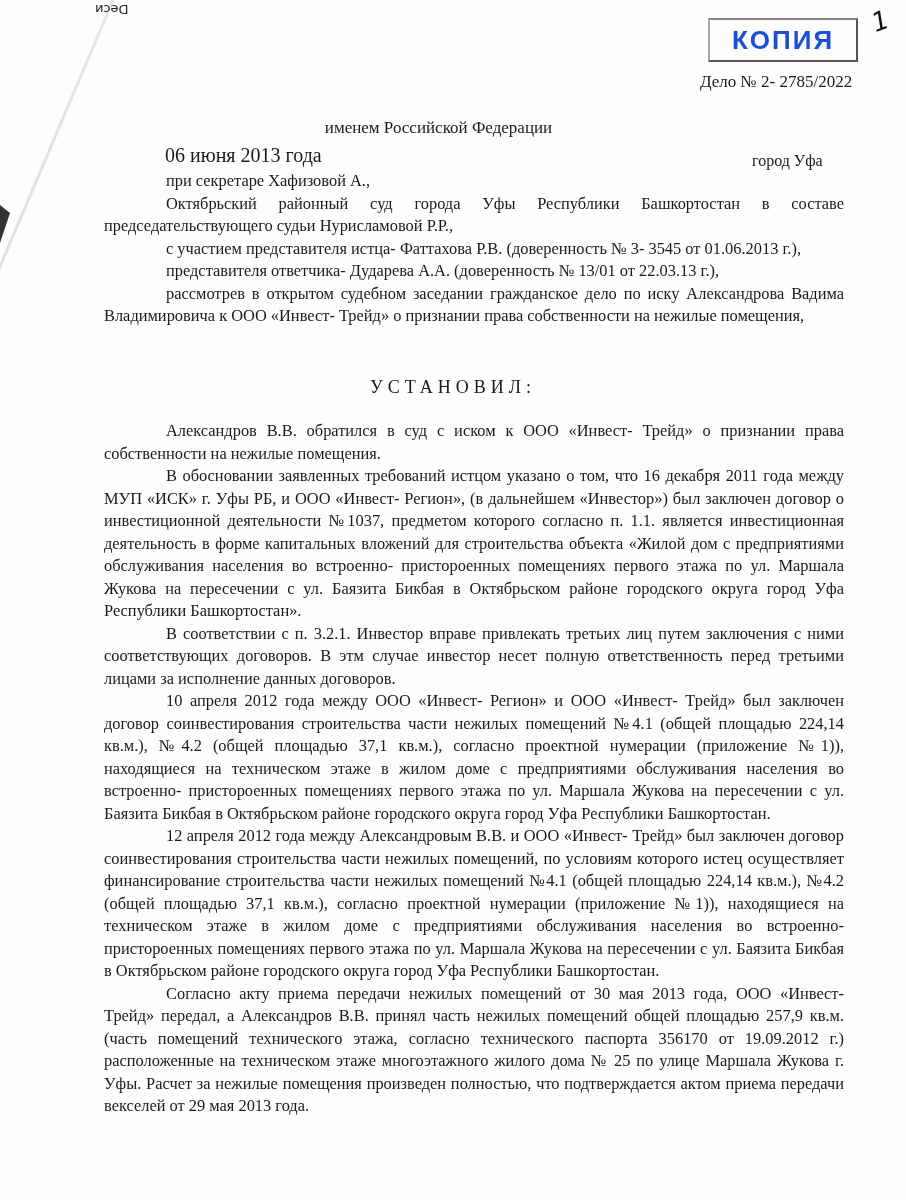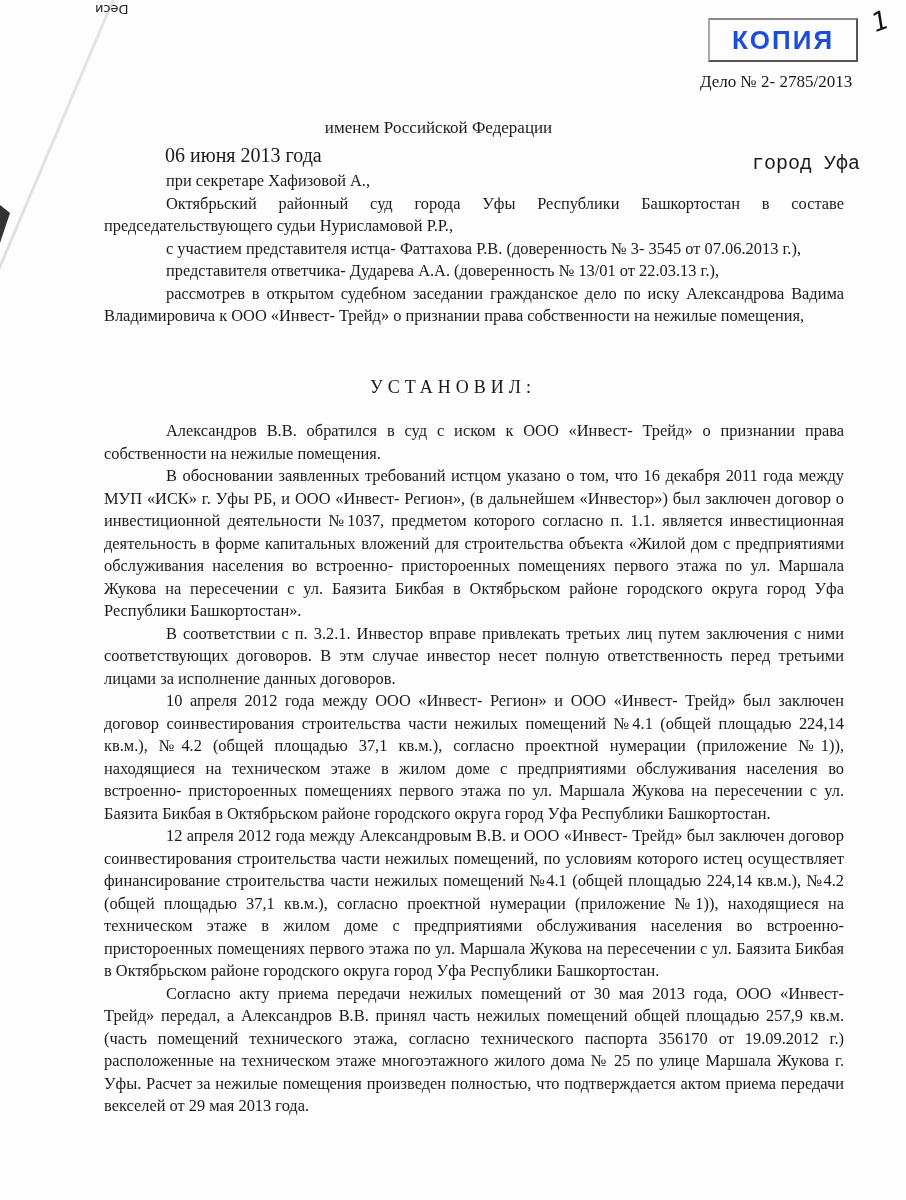--- a/index.html
+++ b/index.html
@@ -40,21 +40,21 @@
       color: #111; transform: rotate(-20deg);
       font-family: "DejaVu Sans", sans-serif;
     }
     .case-no { position: absolute; left: 700px; top: 72px; font-size: 17px; }
     .title {
       position: absolute; left: 0; width: 906px; text-align: center; top: 96px;
       font-size: 18px; letter-spacing: 4px;
     }
     .subtitle { position: absolute; left: 0; width: 877px; text-align: center; top: 118px; font-size: 17px; }
     .date { position: absolute; left: 165px; top: 144px; font-size: 20px; }
-    .city { position: absolute; left: 752px; top: 152px; font-size: 20px; font-family: Liberation Mono, monospace; }
+    .city { position: absolute; left: 752px; top: 152px; font-size: 16px; }
 
     .body-text {
       position: absolute; left: 104px; width: 740px; font-size: 16.4px; line-height: 22.5px;
     }
     .body-text p { margin: 0; text-align: justify; }
     .indent { text-indent: 62px; }
     .indent2 { text-indent: 62px; }
     .established {
       position: absolute; left: 0; width: 906px; text-align: center; top: 377px;
       font-size: 18px; letter-spacing: 5px;
@@ -66,29 +66,29 @@
 <div class="page">
   <div class="fold"></div>
   <div class="corner-text">Dеси</div>
   <div class="edge-mark"></div>
 
   <div class="stamp">
     <span>КОПИЯ</span>
   </div>
   <div class="page-no">1</div>
 
-  <div class="case-no">Дело № 2- 2785/2013</div>
+  <div class="case-no">Дело № 2- 2785/2022</div>
   <div class="subtitle">именем Российской Федерации</div>
   <div class="date">06 июня 2013 года</div>
   <div class="city">город Уфа</div>
 
   <div class="body-text" style="top:170px;">
     <p class="indent">при секретаре Хафизовой А.,</p>
     <p class="indent">Октябрьский районный суд города Уфы Республики Башкортостан в составе председательствующего судьи Нурисламовой Р.Р.,</p>
-    <p class="indent">с участием представителя истца- Фаттахова Р.В. (доверенность № 3- 3545 от 07.06.2013 г.),</p>
+    <p class="indent">с участием представителя истца- Фаттахова Р.В. (доверенность № 3- 3545 от 01.06.2013 г.),</p>
     <p class="indent">представителя ответчика- Дударева А.А. (доверенность № 13/01 от 22.03.13 г.),</p>
     <p class="indent">рассмотрев в открытом судебном заседании гражданское дело по иску Александрова Вадима Владимировича к ООО «Инвест- Трейд» о признании права собственности на нежилые помещения,</p>
   </div>
 
   <div class="established">УСТАНОВИЛ:</div>
 
   <div class="body-text" style="top:420px;">
     <p class="indent">Александров В.В. обратился в суд с иском к ООО «Инвест- Трейд» о признании права собственности на нежилые помещения.</p>
     <p class="indent2">В обосновании заявленных требований истцом указано о том, что 16 декабря 2011 года между МУП «ИСК» г. Уфы РБ, и ООО «Инвест- Регион», (в дальнейшем «Инвестор») был заключен договор о инвестиционной деятельности №1037, предметом которого согласно п. 1.1. является инвестиционная деятельность в форме капитальных вложений для строительства объекта «Жилой дом с предприятиями обслуживания населения во встроенно- пристороенных помещениях первого этажа по ул. Маршала Жукова на пересечении с ул. Баязита Бикбая в Октябрьском районе городского округа город Уфа Республики Башкортостан».</p>
     <p class="indent">В соответствии с п. 3.2.1. Инвестор вправе привлекать третьих лиц путем заключения с ними соответствующих договоров. В этм случае инвестор несет полную ответственность перед третьими лицами за исполнение данных договоров.</p>

